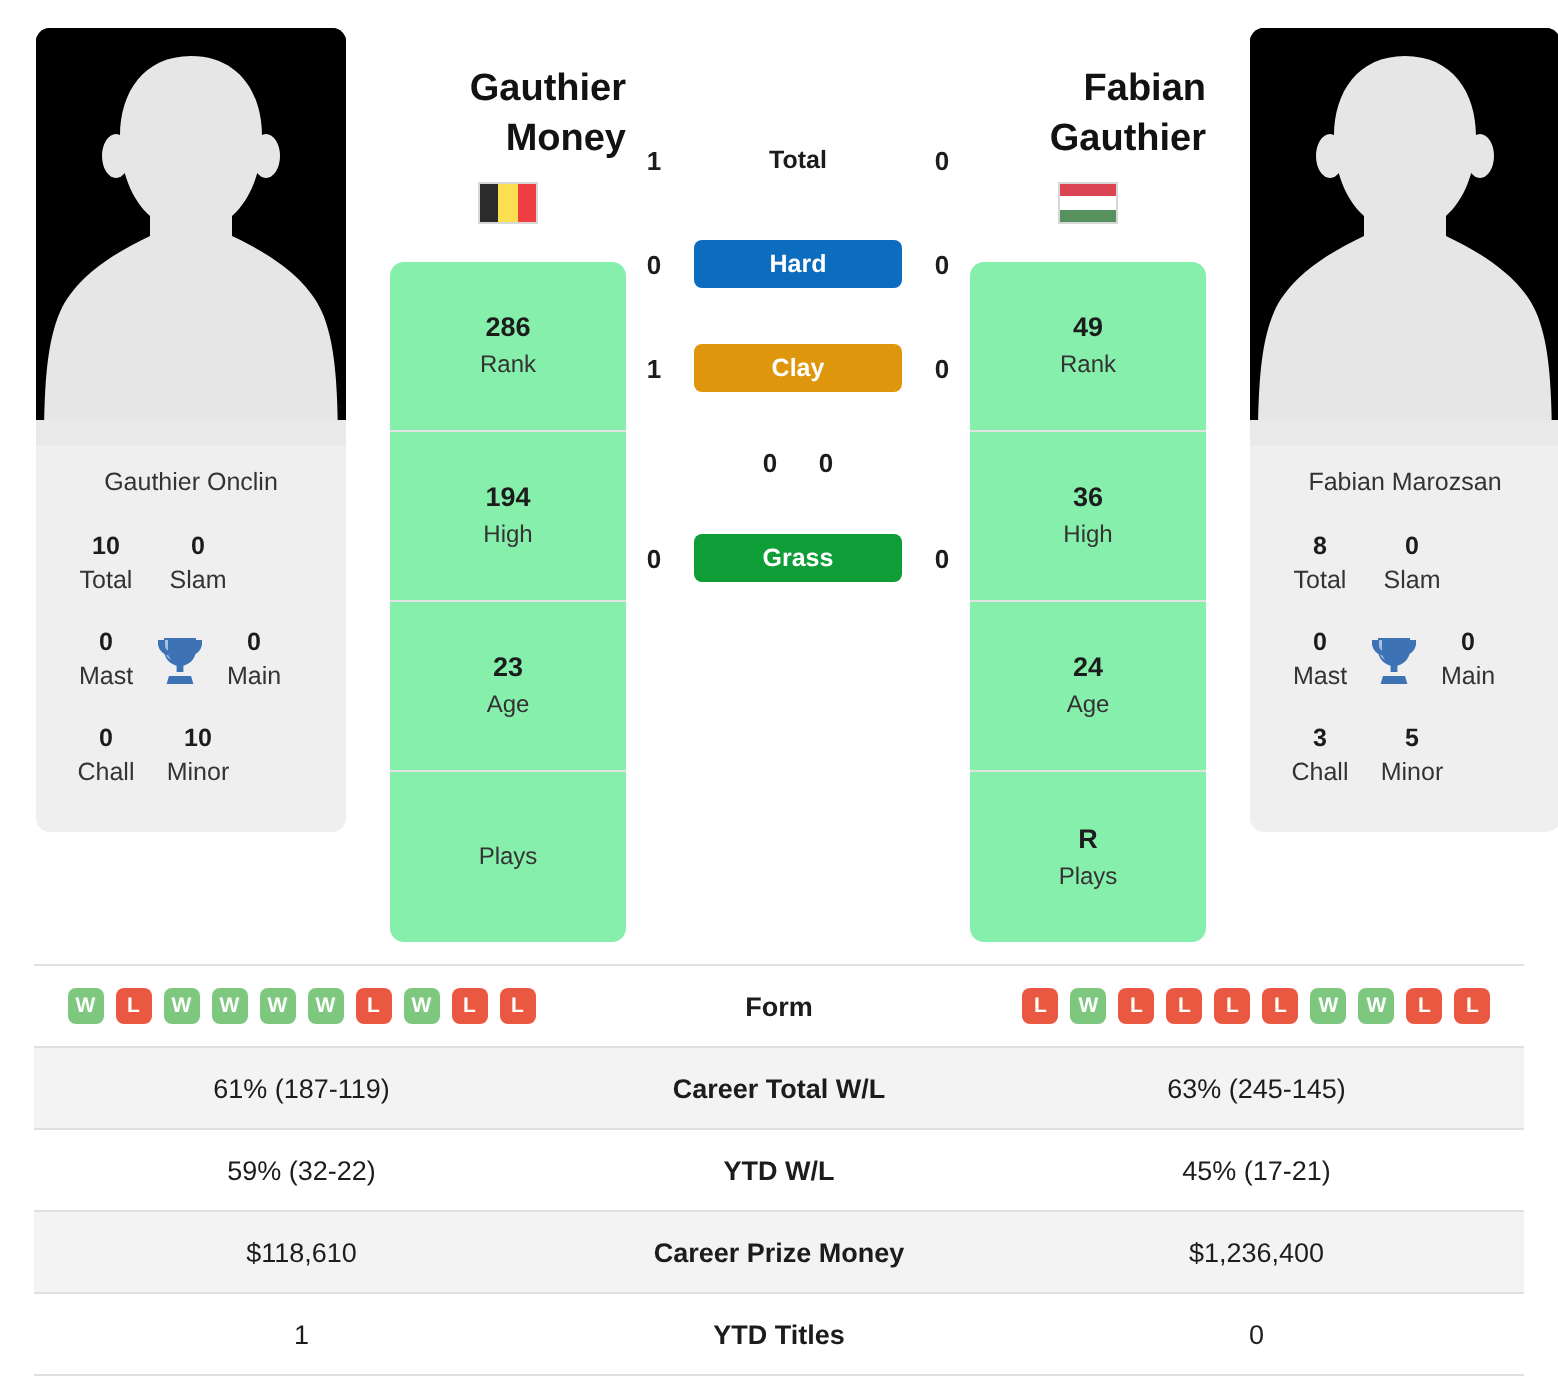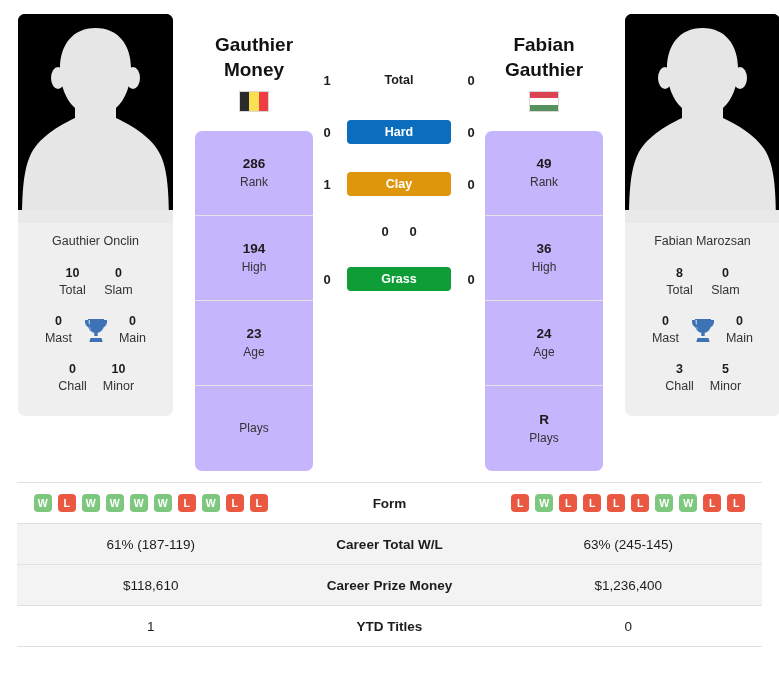--- a/index.html
+++ b/index.html
@@ -48,40 +48,40 @@
     color: #333;
     padding: 11px 2px 12px 2px;
   }
 
   .titles-grid {
     padding: 0 6px 12px 6px;
   }
   .titles-row {
     display: flex;
     align-items: center;
-    justify-content: center;
+    justify-content: flex-start;
     padding: 5px 6px 9px 6px;
     position: relative;
   }
   .t-cell {
     width: 46px;
     text-align: center;
   }
   .t-val { font-size: 12.5px; font-weight: bold; color:#1c1c1c; line-height: 17px;}
   .t-lab { font-size: 12.5px; color:#333; line-height: 17px;}
   .trophy { width: 28px; height: 30px; display:flex; align-items:center; justify-content:center;}
   .trophy svg { width: 24px; height: 26px; }
 
   
   .name-col {
     width: 118px;
     flex: 0 0 auto;
     margin-left: 22px;
     padding-top: 22px;
-    text-align: center;
+    text-align: right;
   }
   .name-col.right { margin-left: 0; margin-right: 22px; }
   .pname {
     font-size: 19px;
     font-weight: bold;
     line-height: 25px;
     color: #121212;
   }
   .flag {
     width: 30px; height: 21px;
@@ -90,21 +90,21 @@
     border: 1px solid #d8d8d8;
   }
   .flag-be { display:flex; }
   .flag-be i { display:block; flex:1 1 33.33%; height:100%; }
   .flag-hu { display:flex; flex-direction: column; }
   .flag-hu i { display:block; flex:1 1 33.33%; width:100%; }
 
   .rank-box {
     margin: 19px auto 16px auto;
     width: 118px;
-    background: #c4b5fd;
+    background: #86efac;
     border-radius: 7px;
     overflow: hidden;
   }
   .rank-cell {
     height: 85px;
     display: flex;
     flex-direction: column;
     align-items: center;
     justify-content: center;
     border-bottom: 1px solid #e3e3e3;
@@ -430,20 +430,25 @@
           </div>
       </div>
     </div>
 
     <div class="trow alt">
       <div class="tleft">61% (187-119)</div>
       <div class="tmid">Career Total W/L</div>
       <div class="tright">63% (245-145)</div>
     </div>
 
+    <div class="trow">
+      <div class="tleft">59% (32-22)</div>
+      <div class="tmid">YTD W/L</div>
+      <div class="tright">45% (17-21)</div>
+    </div>
 
     <div class="trow alt">
       <div class="tleft">$118,610</div>
       <div class="tmid">Career Prize Money</div>
       <div class="tright">$1,236,400</div>
     </div>
 
     <div class="trow">
       <div class="tleft">1</div>
       <div class="tmid">YTD Titles</div>

